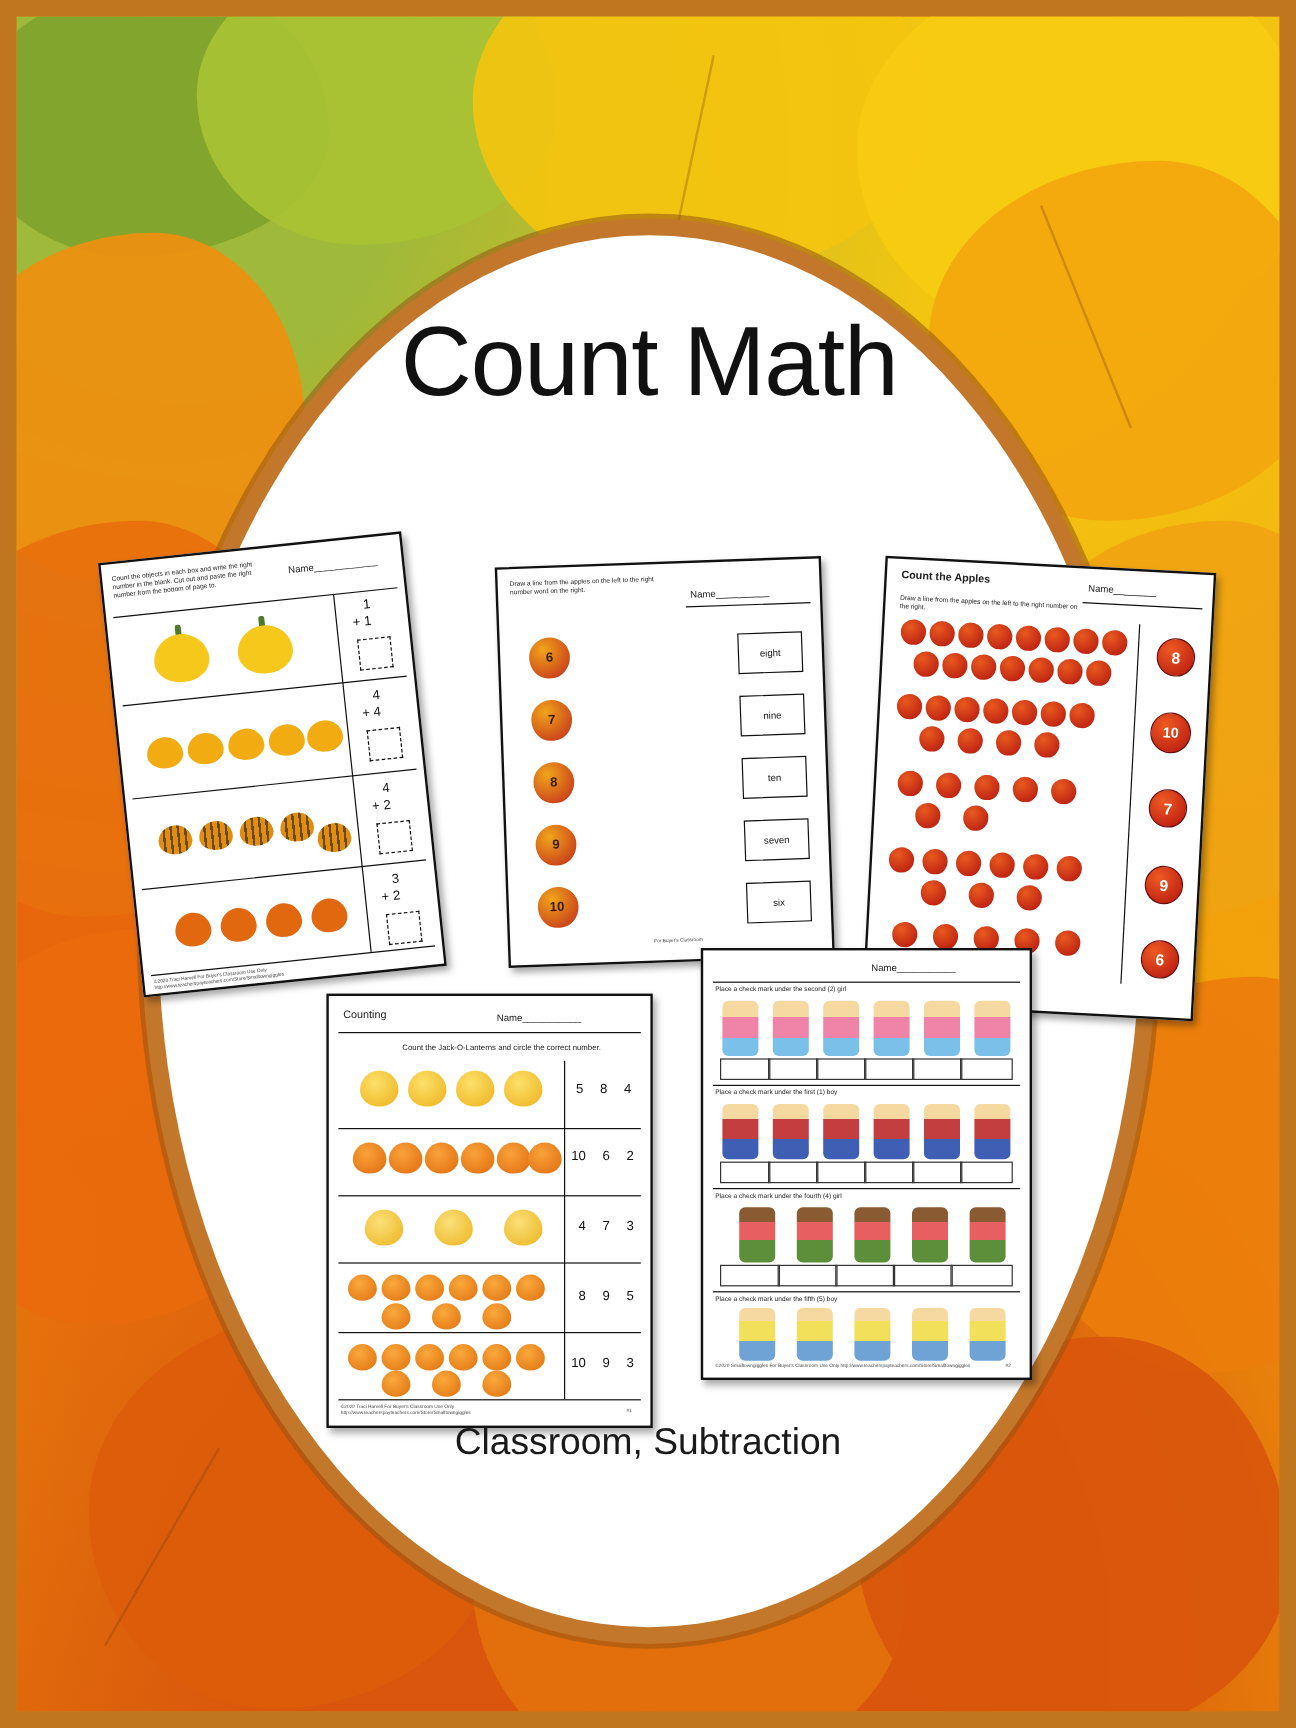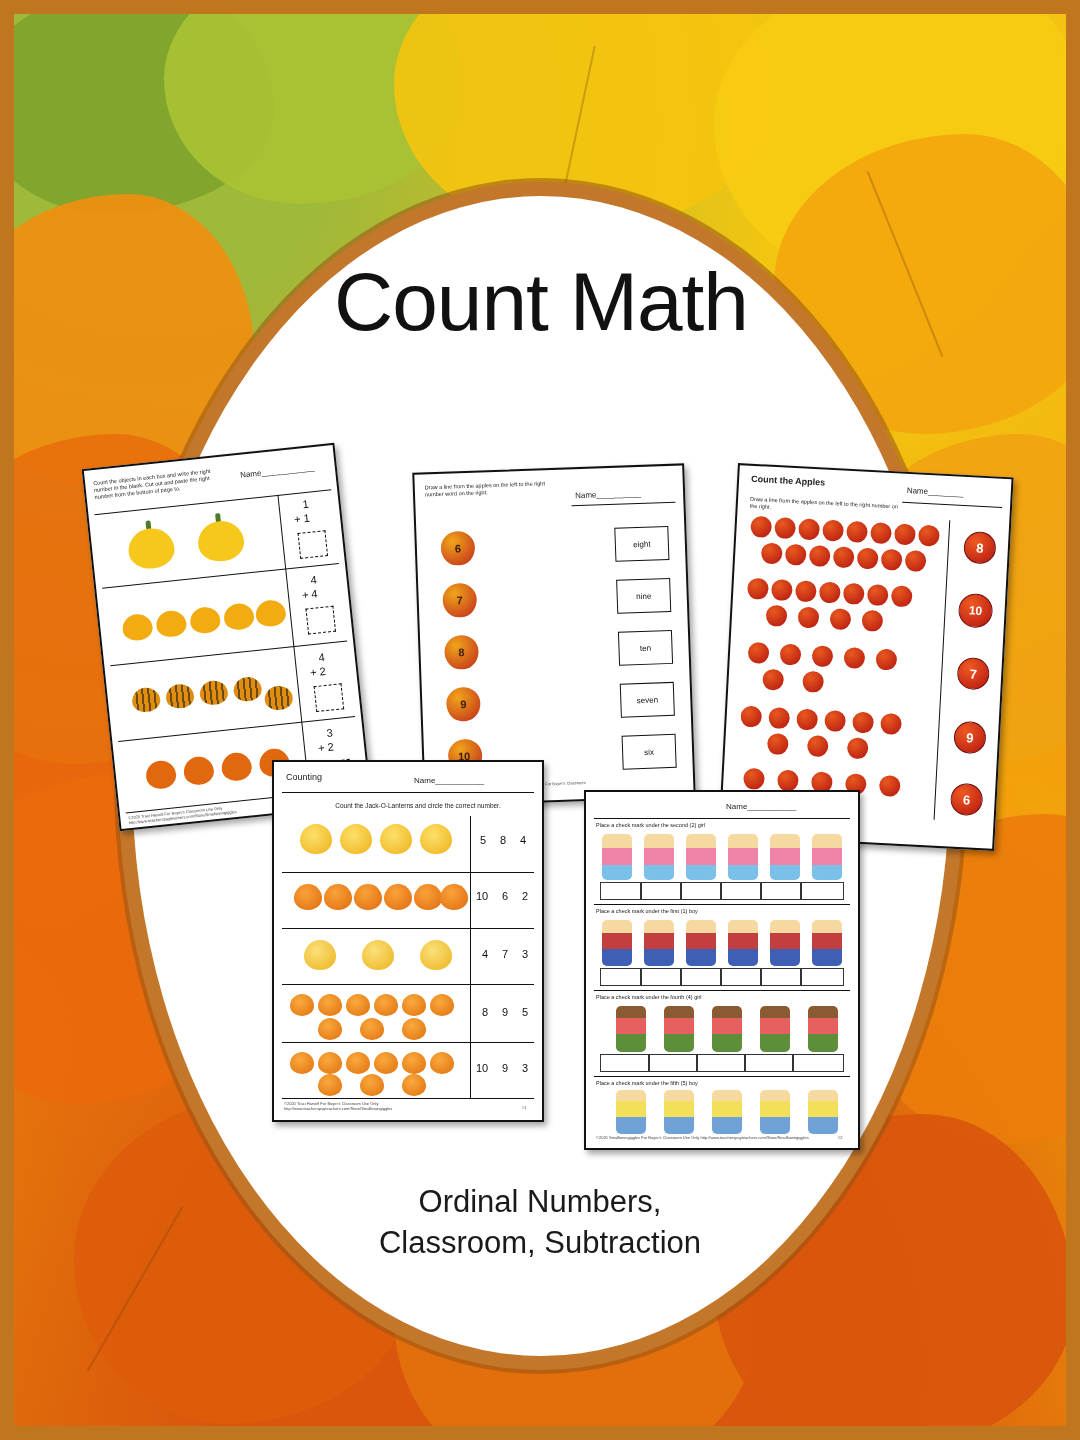--- a/index.html
+++ b/index.html
@@ -286,21 +286,21 @@
       <div class="apple" style="left:40px;top:24px;width:21px;height:21px;background:radial-gradient(circle at 35% 30%,#e8591f,#b3140f);"></div>
     </div>
 
     <div class="circnum" style="left:228px;top:54px;width:30px;height:30px;background:radial-gradient(circle at 35% 30%,#ef5a22,#b3140f);font-size:13px;">8</div>
     <div class="circnum" style="left:226px;top:116px;width:32px;height:32px;background:radial-gradient(circle at 35% 30%,#ef5a22,#b3140f);font-size:12px;">10</div>
     <div class="circnum" style="left:228px;top:180px;width:30px;height:30px;background:radial-gradient(circle at 35% 30%,#ef5a22,#b3140f);font-size:13px;">7</div>
     <div class="circnum" style="left:228px;top:244px;width:30px;height:30px;background:radial-gradient(circle at 35% 30%,#ef5a22,#b3140f);font-size:13px;">9</div>
     <div class="circnum" style="left:228px;top:306px;width:30px;height:30px;background:radial-gradient(circle at 35% 30%,#ef5a22,#b3140f);font-size:13px;">6</div>
   </div>
 
-  <div class="sheet" style="left:272px;top:760px;width:268px;height:358px;">
+  <div class="sheet" style="left:272px;top:828px;width:268px;height:358px;">
     <div class="instr" style="left:12px;top:10px;font-size:9px;">Counting</div>
     <div class="nameline" style="left:140px;top:14px;">
       <span>Name</span>___________
     </div>
     <div class="hr" style="left:8px;top:30px;width:252px;"></div>
     <div class="instr" style="left:44px;top:40px;width:200px;font-size:6.5px;text-align:center;">Count the Jack-O-Lanterns and circle the  correct number.</div>
     <div class="vr" style="left:196px;top:54px;height:282px;"></div>
     <div class="hr" style="left:8px;top:110px;width:252px;"></div>
     <div class="hr" style="left:8px;top:166px;width:252px;"></div>
     <div class="hr" style="left:8px;top:222px;width:252px;"></div>
@@ -417,18 +417,17 @@
     <div class="kid" style="left:78px;top:298px;width:30px;height:44px;background:linear-gradient(#f6d9a0 0 24%,#f2e05a 24% 62%,#6fa3d6 62% 100%);border-radius:5px;"></div>
     <div class="kid" style="left:126px;top:298px;width:30px;height:44px;background:linear-gradient(#f6d9a0 0 24%,#f2e05a 24% 62%,#6fa3d6 62% 100%);border-radius:5px;"></div>
     <div class="kid" style="left:174px;top:298px;width:30px;height:44px;background:linear-gradient(#f6d9a0 0 24%,#f2e05a 24% 62%,#6fa3d6 62% 100%);border-radius:5px;"></div>
     <div class="kid" style="left:222px;top:298px;width:30px;height:44px;background:linear-gradient(#f6d9a0 0 24%,#f2e05a 24% 62%,#6fa3d6 62% 100%);border-radius:5px;"></div>
 
     <div class="ftr" style="left:10px;top:344px;width:230px;">©2020 Smalltowngiggles  For Buyer's Classroom Use Only  http://www.teacherspayteachers.com/Store/Smalltowngiggles</div>
     <div class="ftr" style="left:252px;top:344px;">#2</div>
   </div>
 
   <div class="subtitle">
-    <div>Ordinal Numbers,</div>
     <div>Classroom, Subtraction</div>
   </div>
 
 
 </div>
 
 </body></html>

